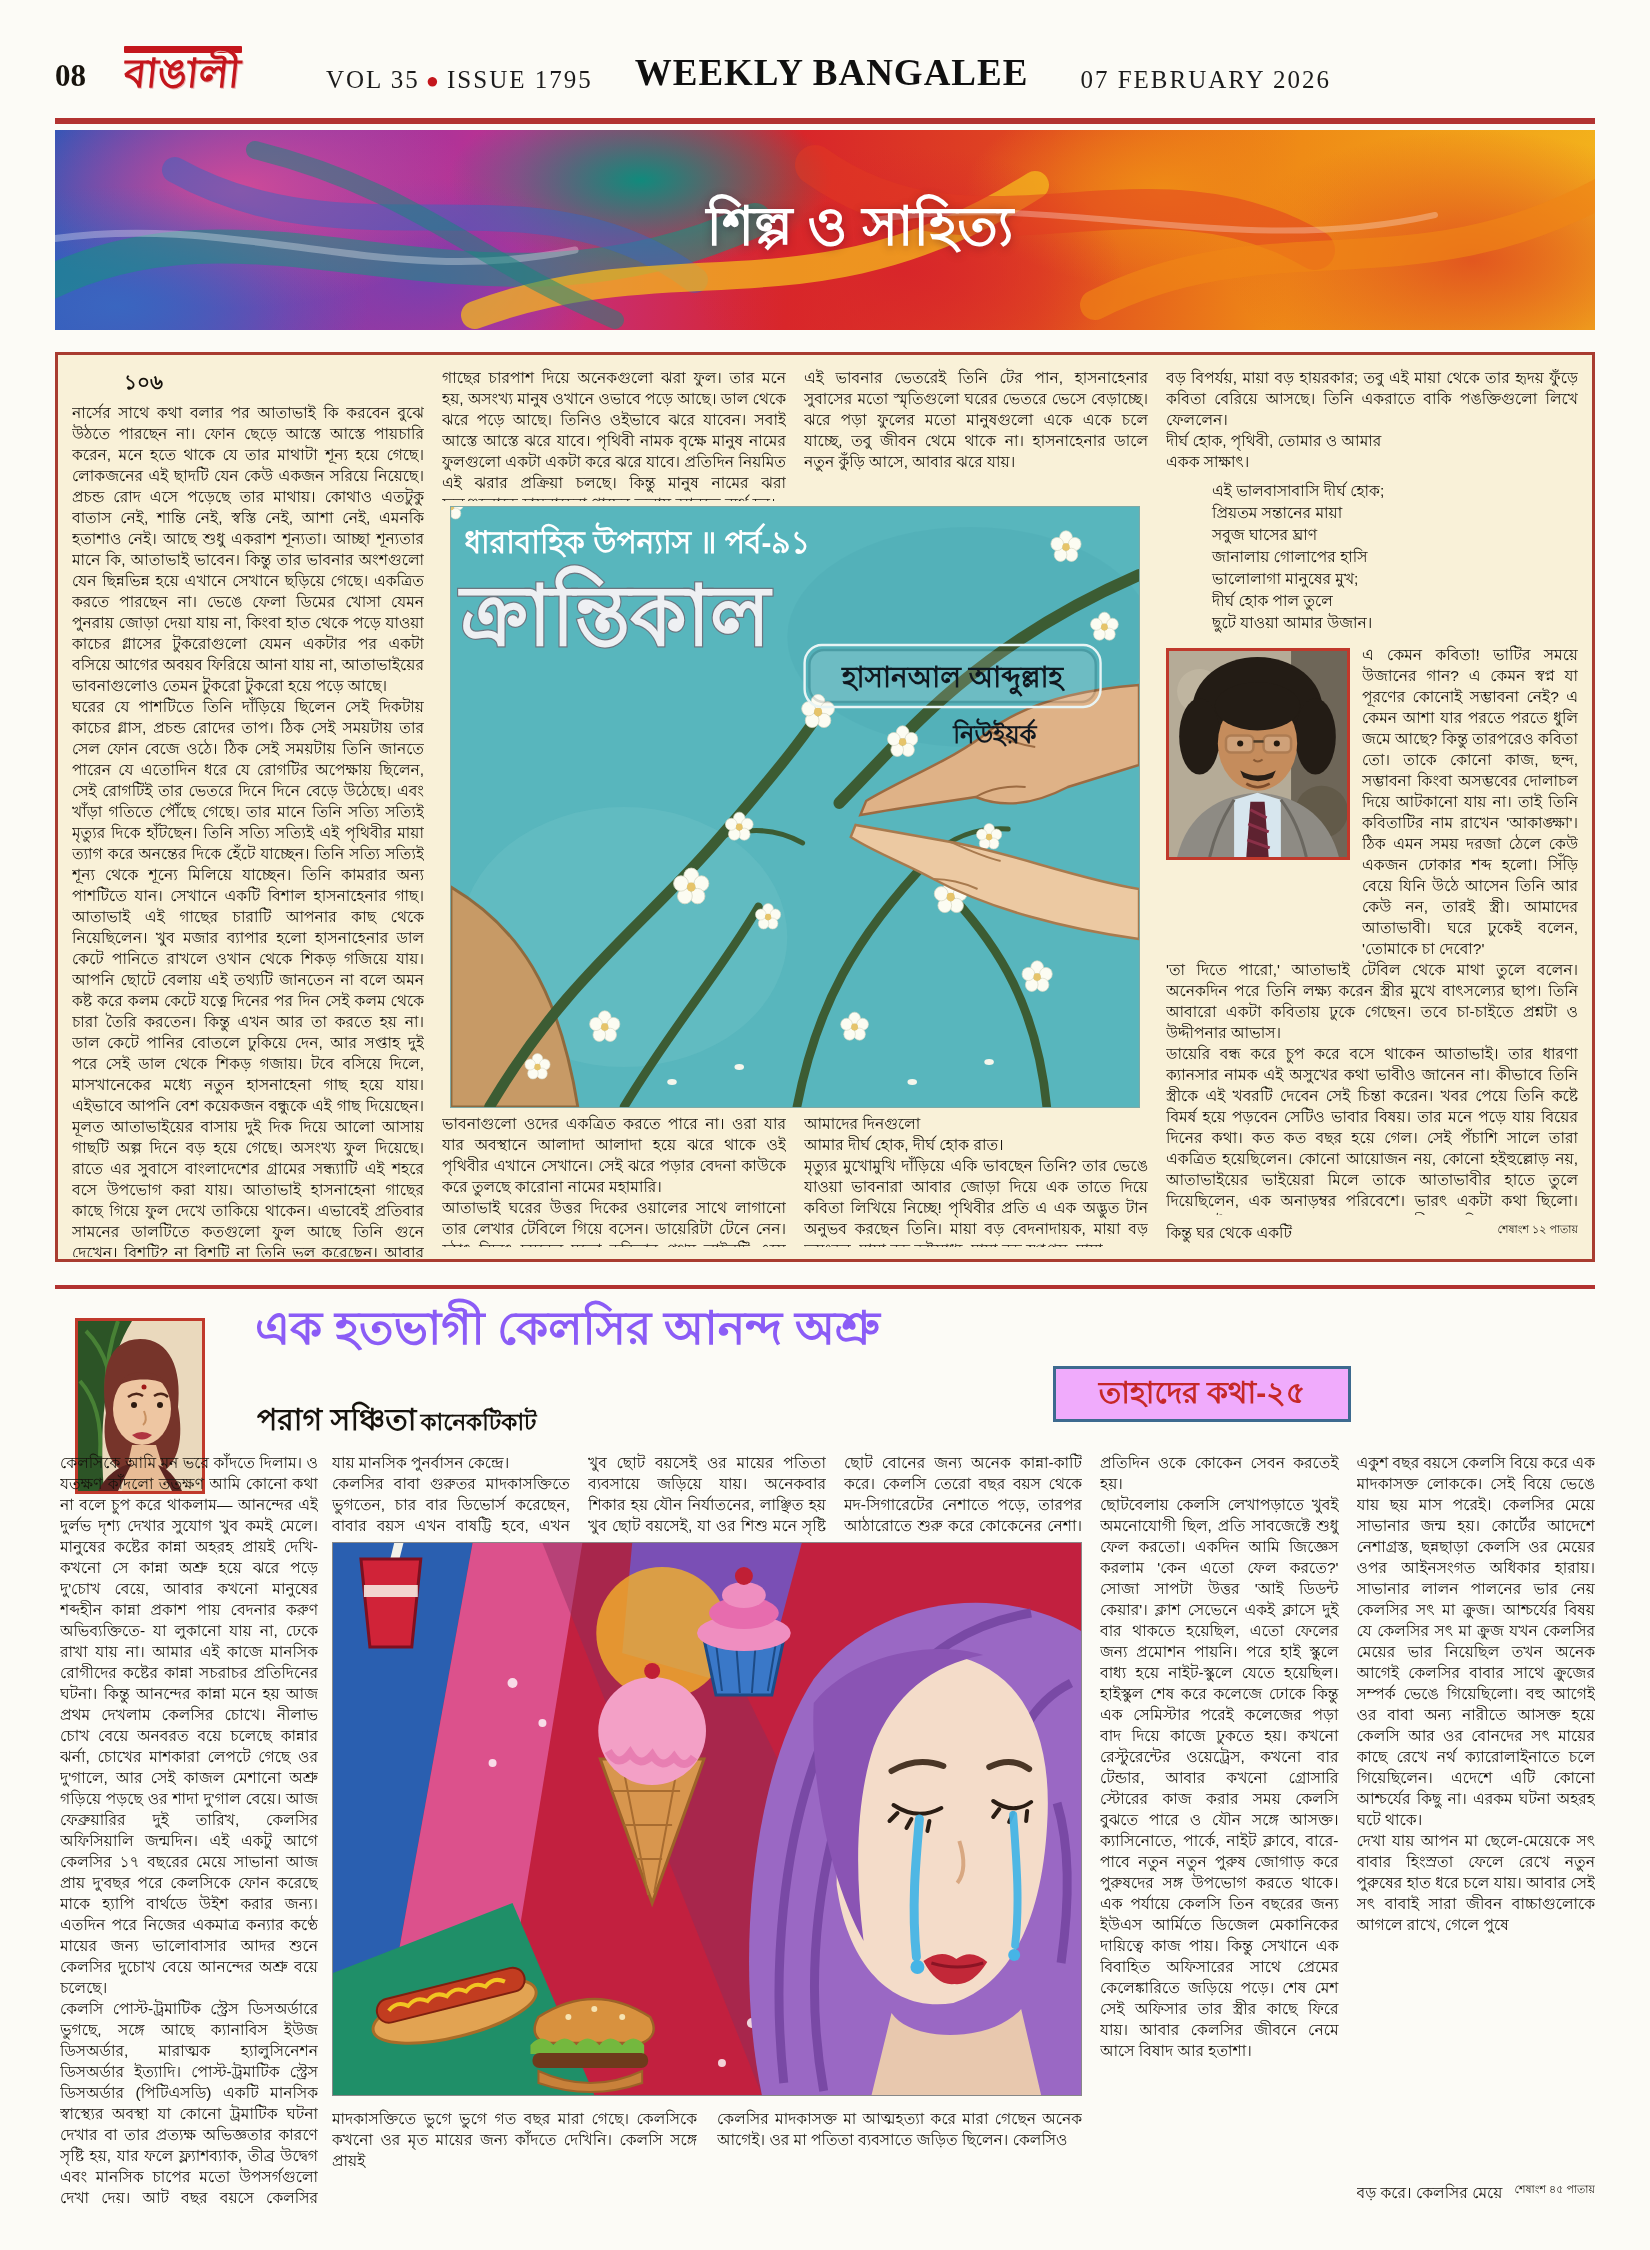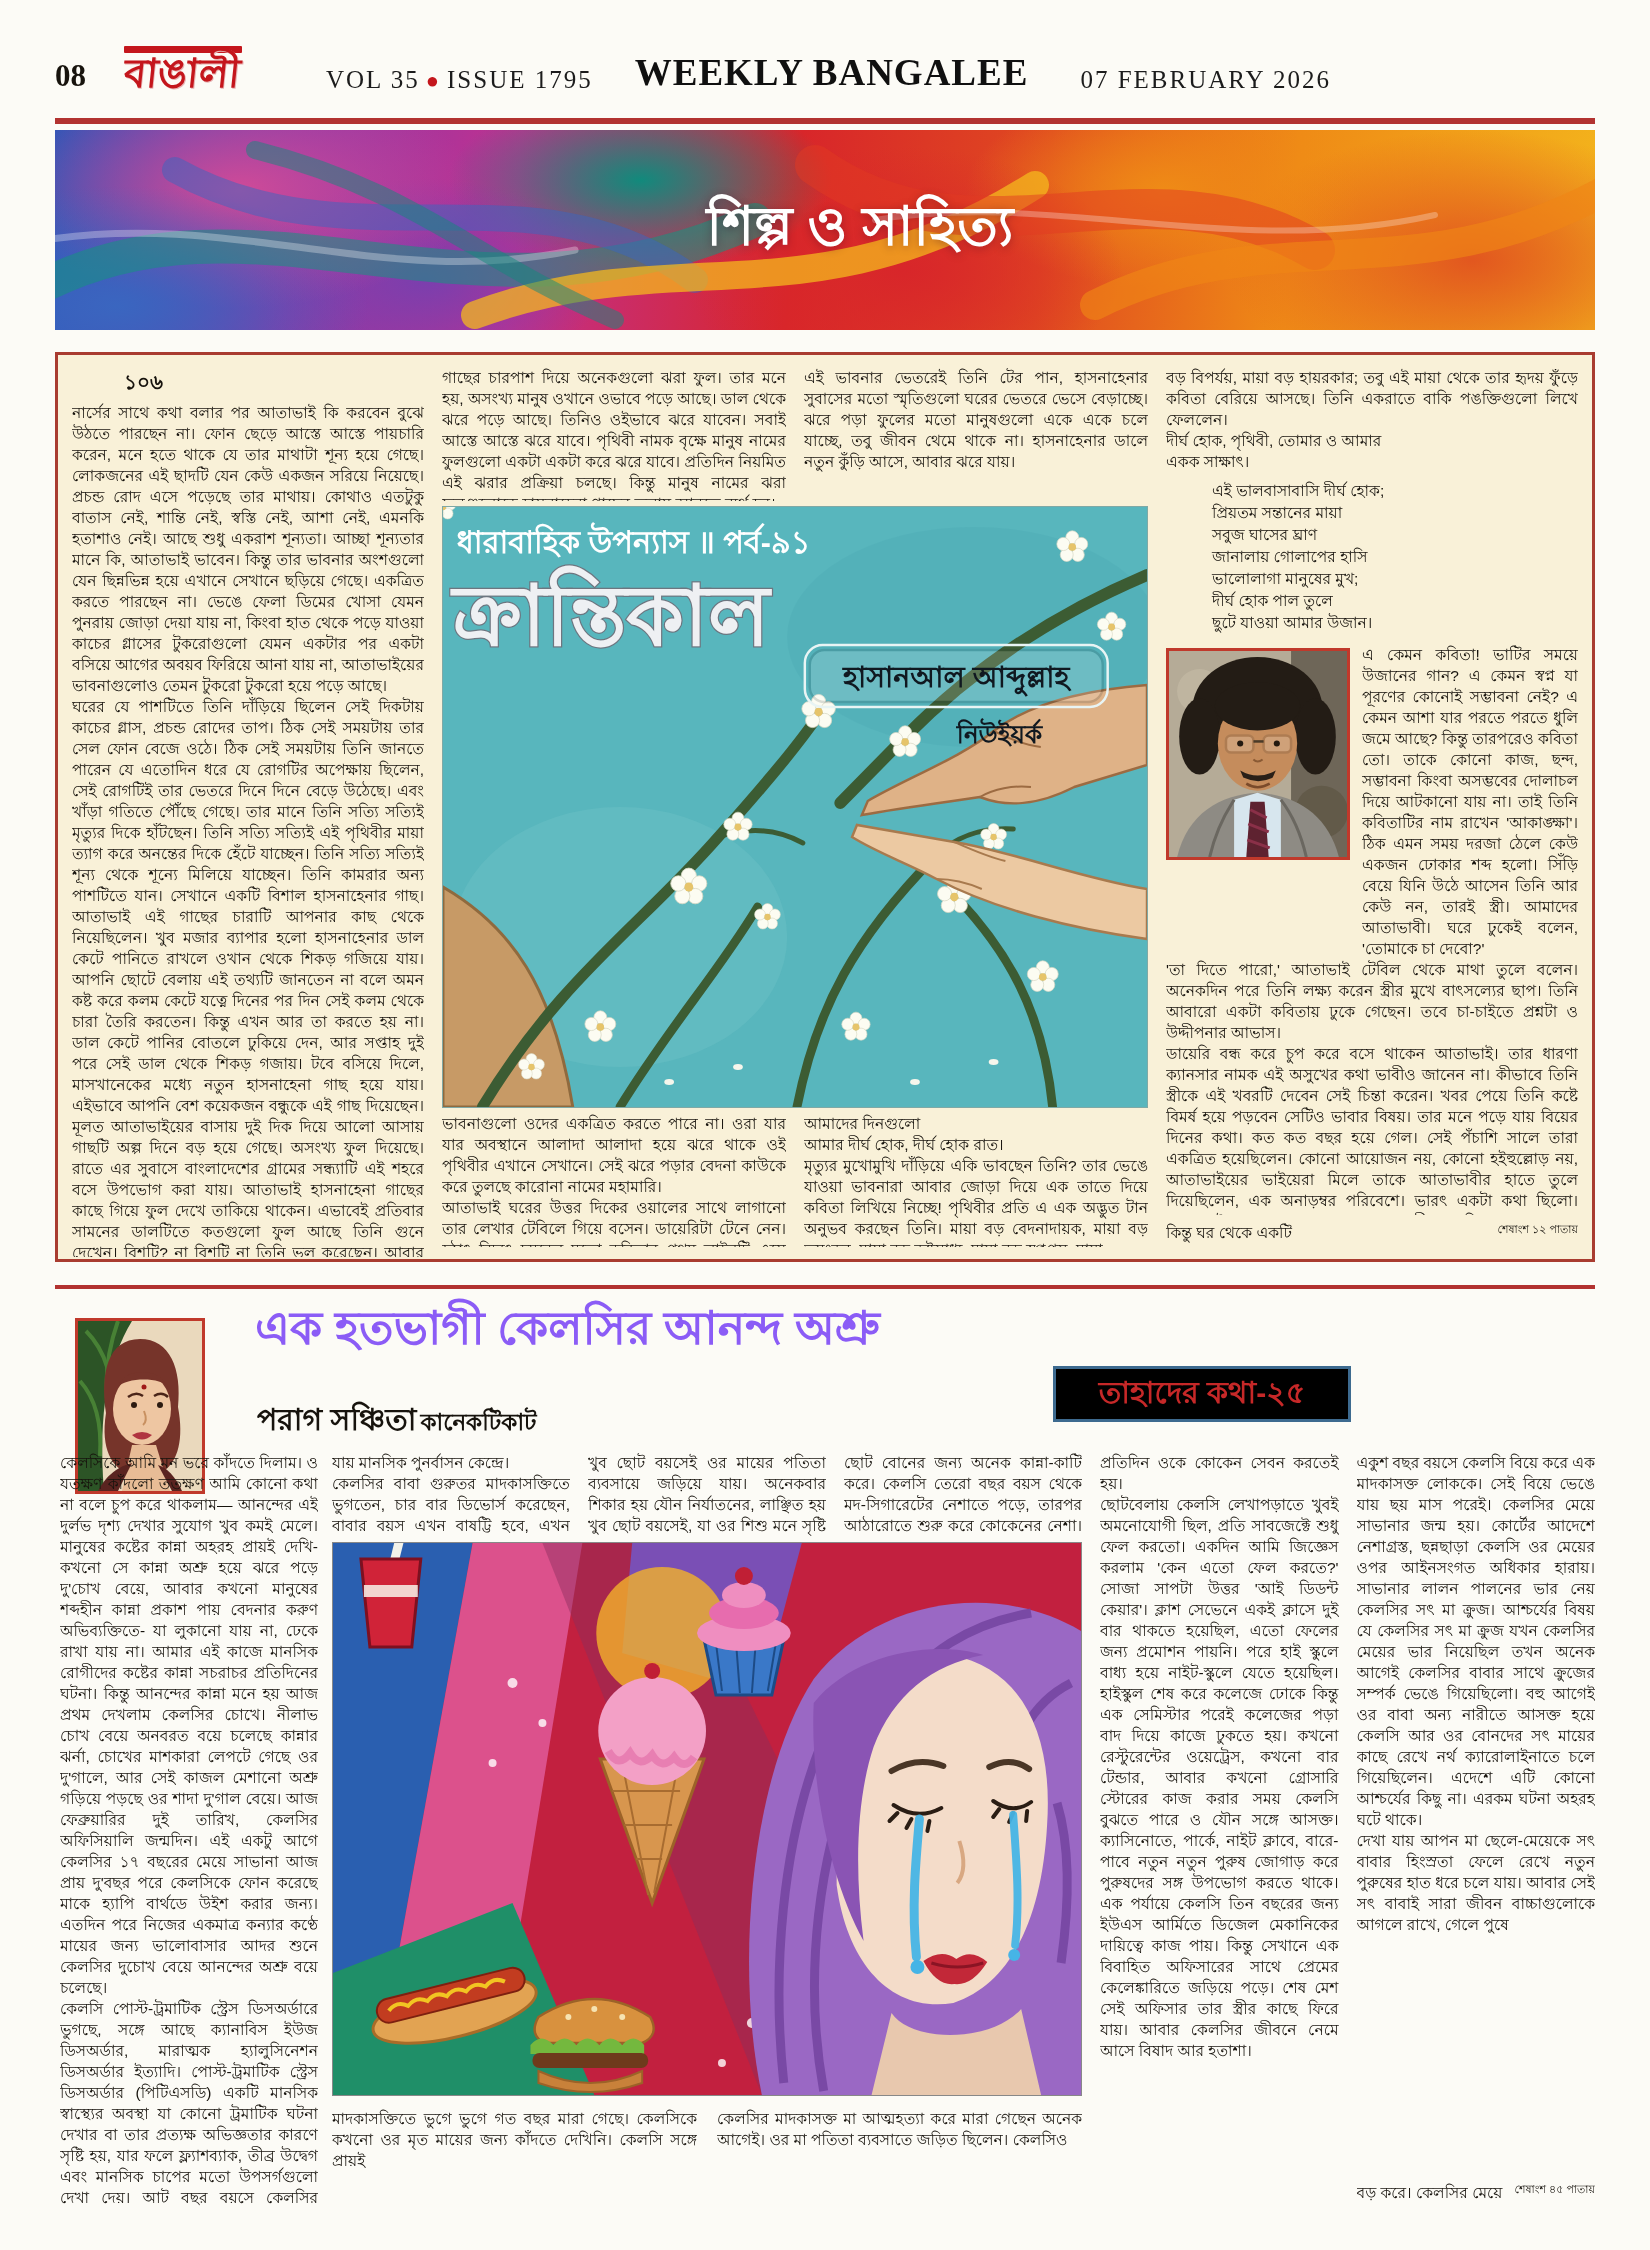--- a/index.html
+++ b/index.html
@@ -43,42 +43,42 @@
     position:absolute;left:55px;right:55px;top:352px;height:910px;box-sizing:border-box;
     border:3px solid #a93c30;background:#f9f1d8;padding:12px 14px;
   }
   .novel-inner{display:flex;gap:18px;height:100%;}
   .prose{font-size:15.5px;line-height:21px;text-align:justify;white-space:pre-line;overflow:hidden;}
   .n-col1{flex:0 0 352px;height:100%;}
   .chapter-num{font-size:20px;font-weight:bold;padding-left:52px;margin-bottom:2px;}
   .n-mid{flex:0 0 706px;display:flex;flex-direction:column;height:100%;}
   .n-mid-top{height:134px;display:flex;gap:18px;overflow:hidden;}
   .n-mid-top > div{flex:1;}
-  .n-illu{height:600px;margin:5px 0;border:1px solid #7fa9a6;}
+  .n-illu{height:600px;margin:5px 8px;border:1px solid #7fa9a6;}
   .n-illu svg{width:100%;height:100%;display:block;}
   .n-mid-bottom{flex:1;display:flex;gap:18px;overflow:hidden;}
   .n-mid-bottom > div{flex:1;}
   .n-col4{flex:1;display:flex;flex-direction:column;height:100%;overflow:hidden;}
   .n-col4-body{flex:1;overflow:hidden;}
   .poemblock{margin:8px 0 10px 46px;font-size:15.5px;line-height:22px;white-space:pre-line;}
   .author-photo{float:left;width:178px;height:206px;border:3px solid #c0392b;margin:4px 12px 6px 0;}
   .author-photo svg{width:100%;height:100%;display:block;}
   .lastline{display:flex;justify-content:space-between;font-size:15.5px;padding-top:6px;}
   .contnote{font-size:11px;white-space:nowrap;}
   
   .s-photo{position:absolute;left:75px;top:1318px;width:124px;height:170px;border:3px solid #c0392b;}
   .s-photo svg{width:100%;height:100%;display:block;}
   .s-headline{position:absolute;left:255px;top:1302px;width:820px;font-size:46px;font-weight:bold;line-height:1.15;white-space:nowrap;color:#8b5cf6;}
   .s-byline-row{position:absolute;left:257px;top:1396px;display:flex;align-items:baseline;gap:4px;}
   .s-byline{font-size:30px;font-weight:bold;}
   .s-byloc{font-size:23px;font-weight:bold;}
   .s-badge{
     position:absolute;left:1053px;top:1366px;width:292px;height:50px;
     border:3px solid #3d6a8f;color:#c62828;font-size:30px;font-weight:bold;
-    display:flex;align-items:center;justify-content:center;background:#000000;
+    display:flex;align-items:center;justify-content:center;background:#f0abfc;
   }
   .s-col1{position:absolute;left:60px;top:1452px;width:258px;height:755px;}
   .s-mid{position:absolute;left:332px;top:1452px;width:750px;}
   .s-mid-top{display:flex;gap:18px;height:84px;overflow:hidden;}
   .s-mid-top > div{flex:1;}
   .s-illu{height:552px;margin-top:6px;border:1px solid #888;}
   .s-illu svg{width:100%;height:100%;display:block;}
   .s-captions{display:flex;gap:20px;margin-top:12px;height:84px;overflow:hidden;}
   .s-captions > div{flex:1;}
   .s-right{position:absolute;left:1100px;top:1452px;width:495px;height:755px;display:flex;gap:18px;}

